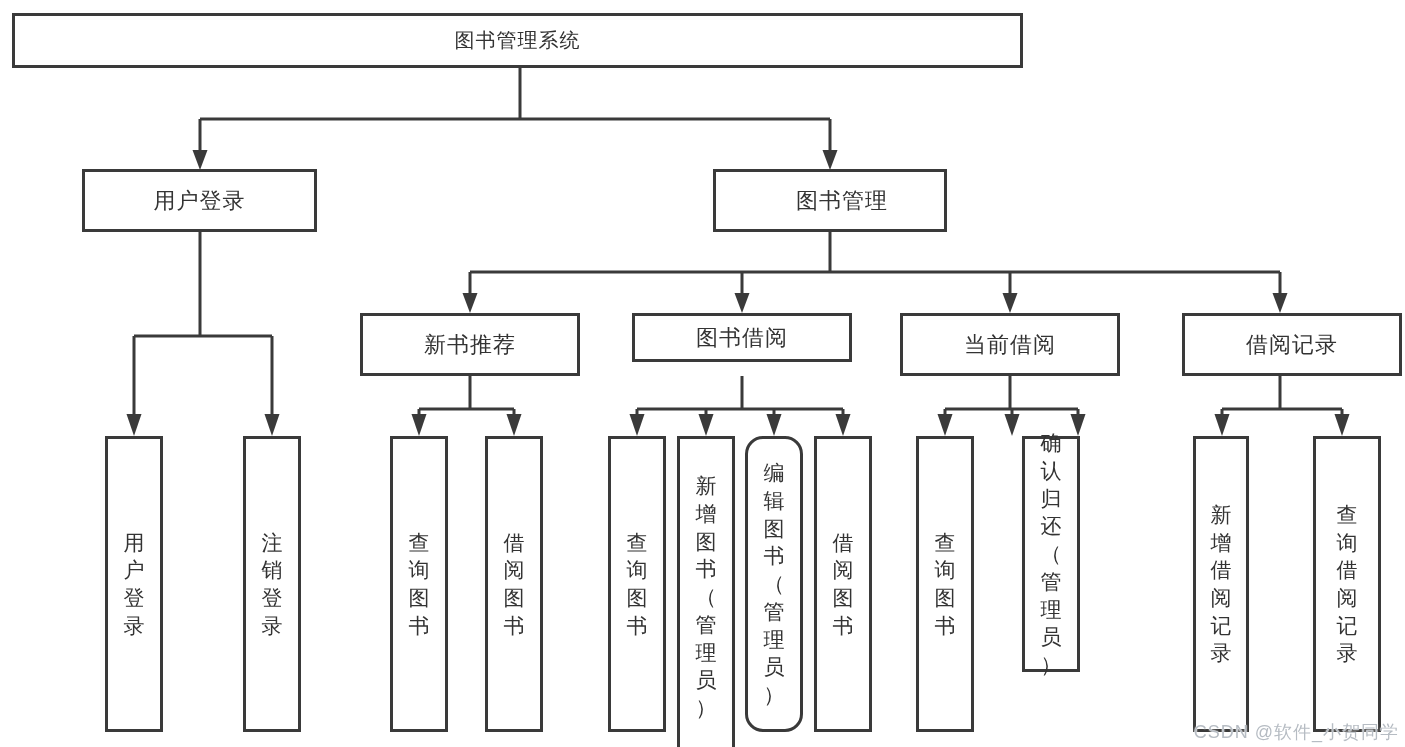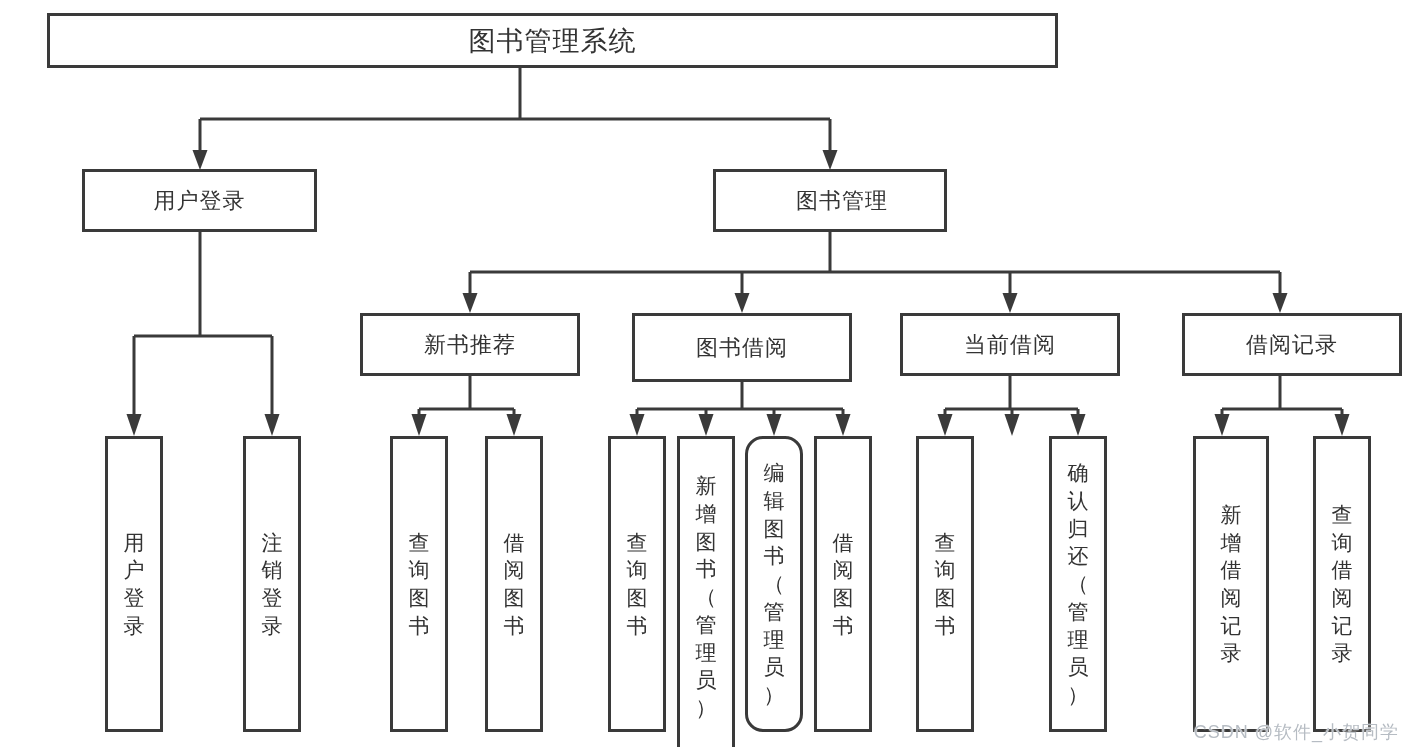--- a/index.html
+++ b/index.html
@@ -22,21 +22,21 @@
     box-sizing: border-box;
     border: 3px solid #3a3a3a;
     background: #ffffff;
     display: flex;
     align-items: center;
     justify-content: center;
     color: #333333;
     font-size: 22px;
     letter-spacing: 1px;
   }
-  .hnode.root { font-size: 27px; margin-left: 35px; }
+  .hnode.root { font-size: 20px; }
   .vnode {
     position: absolute;
     box-sizing: border-box;
     border: 3px solid #3a3a3a;
     background: #ffffff;
     display: flex;
     align-items: center;
     justify-content: center;
     color: #333333;
   }
@@ -118,21 +118,21 @@
   <div class="hnode" style="left:82px; top:169px; width:235px; height:63px;">
     <span>用户登录</span>
   </div>
   <div class="hnode" style="left:713px; top:169px; width:234px; height:63px;padding-left:24px;">
     <span>图书管理</span>
   </div>
 
   <div class="hnode" style="left:360px; top:313px; width:220px; height:63px;">
     <span>新书推荐</span>
   </div>
-  <div class="hnode" style="left:632px; top:313px; width:220px; height:69px;">
+  <div class="hnode" style="left:632px; top:313px; width:220px; height:49px;">
     <span>图书借阅</span>
   </div>
   <div class="hnode" style="left:900px; top:313px; width:220px; height:63px;font-family:Liberation Serif, serif;">
     <span>当前借阅</span>
   </div>
   <div class="hnode" style="left:1170px; top:313px; width:220px; height:63px;margin-left:12px;">
     <span>借阅记录</span>
   </div>
 
   <div class="vnode" style="left:105px; top:436px; width:58px; height:296px;">
@@ -158,26 +158,26 @@
   <div class="vnode" style="left:745px; top:436px; width:58px; height:296px;border-radius:18px;">
     <span class="vlbl">编辑图书（管理员）</span>
   </div>
   <div class="vnode" style="left:814px; top:436px; width:58px; height:296px;">
     <span class="vlbl">借阅图书</span>
   </div>
 
   <div class="vnode" style="left:916px; top:436px; width:58px; height:296px;">
     <span class="vlbl">查询图书</span>
   </div>
-  <div class="vnode" style="left:1049px; top:436px; width:58px; height:296px;">
+  <div class="vnode" style="left:1022px; top:436px; width:58px; height:236px;">
     <span class="vlbl">确认归还（管理员）</span>
   </div>
 
-  <div class="vnode" style="left:1193px; top:436px; width:76px; height:296px;">
+  <div class="vnode" style="left:1193px; top:436px; width:56px; height:296px;">
     <span class="vlbl">新增借阅记录</span>
   </div>
-  <div class="vnode" style="left:1313px; top:436px; width:58px; height:296px;">
+  <div class="vnode" style="left:1313px; top:436px; width:68px; height:296px;">
     <span class="vlbl">查询借阅记录</span>
   </div>
 
   <div id="watermark">CSDN @软件_小贺同学</div>
 
 </div>
 
 </body></html>

